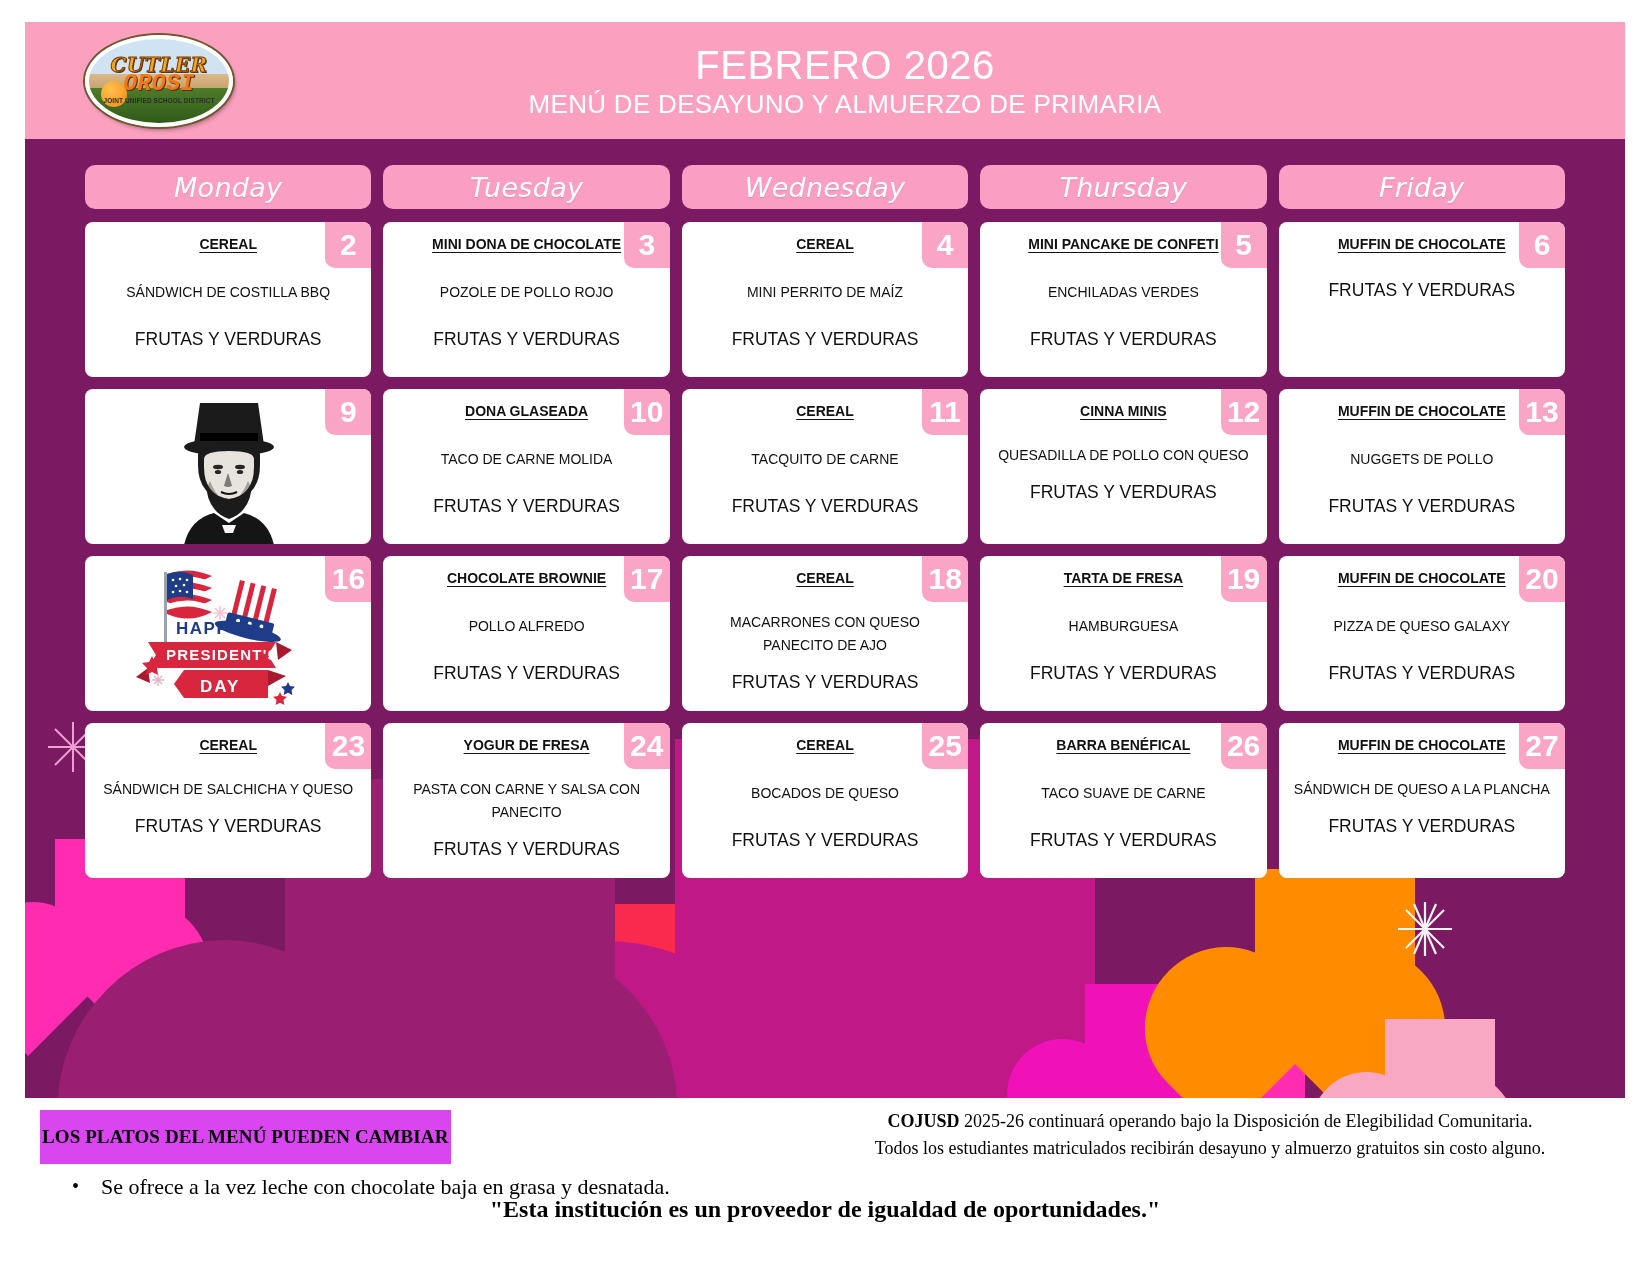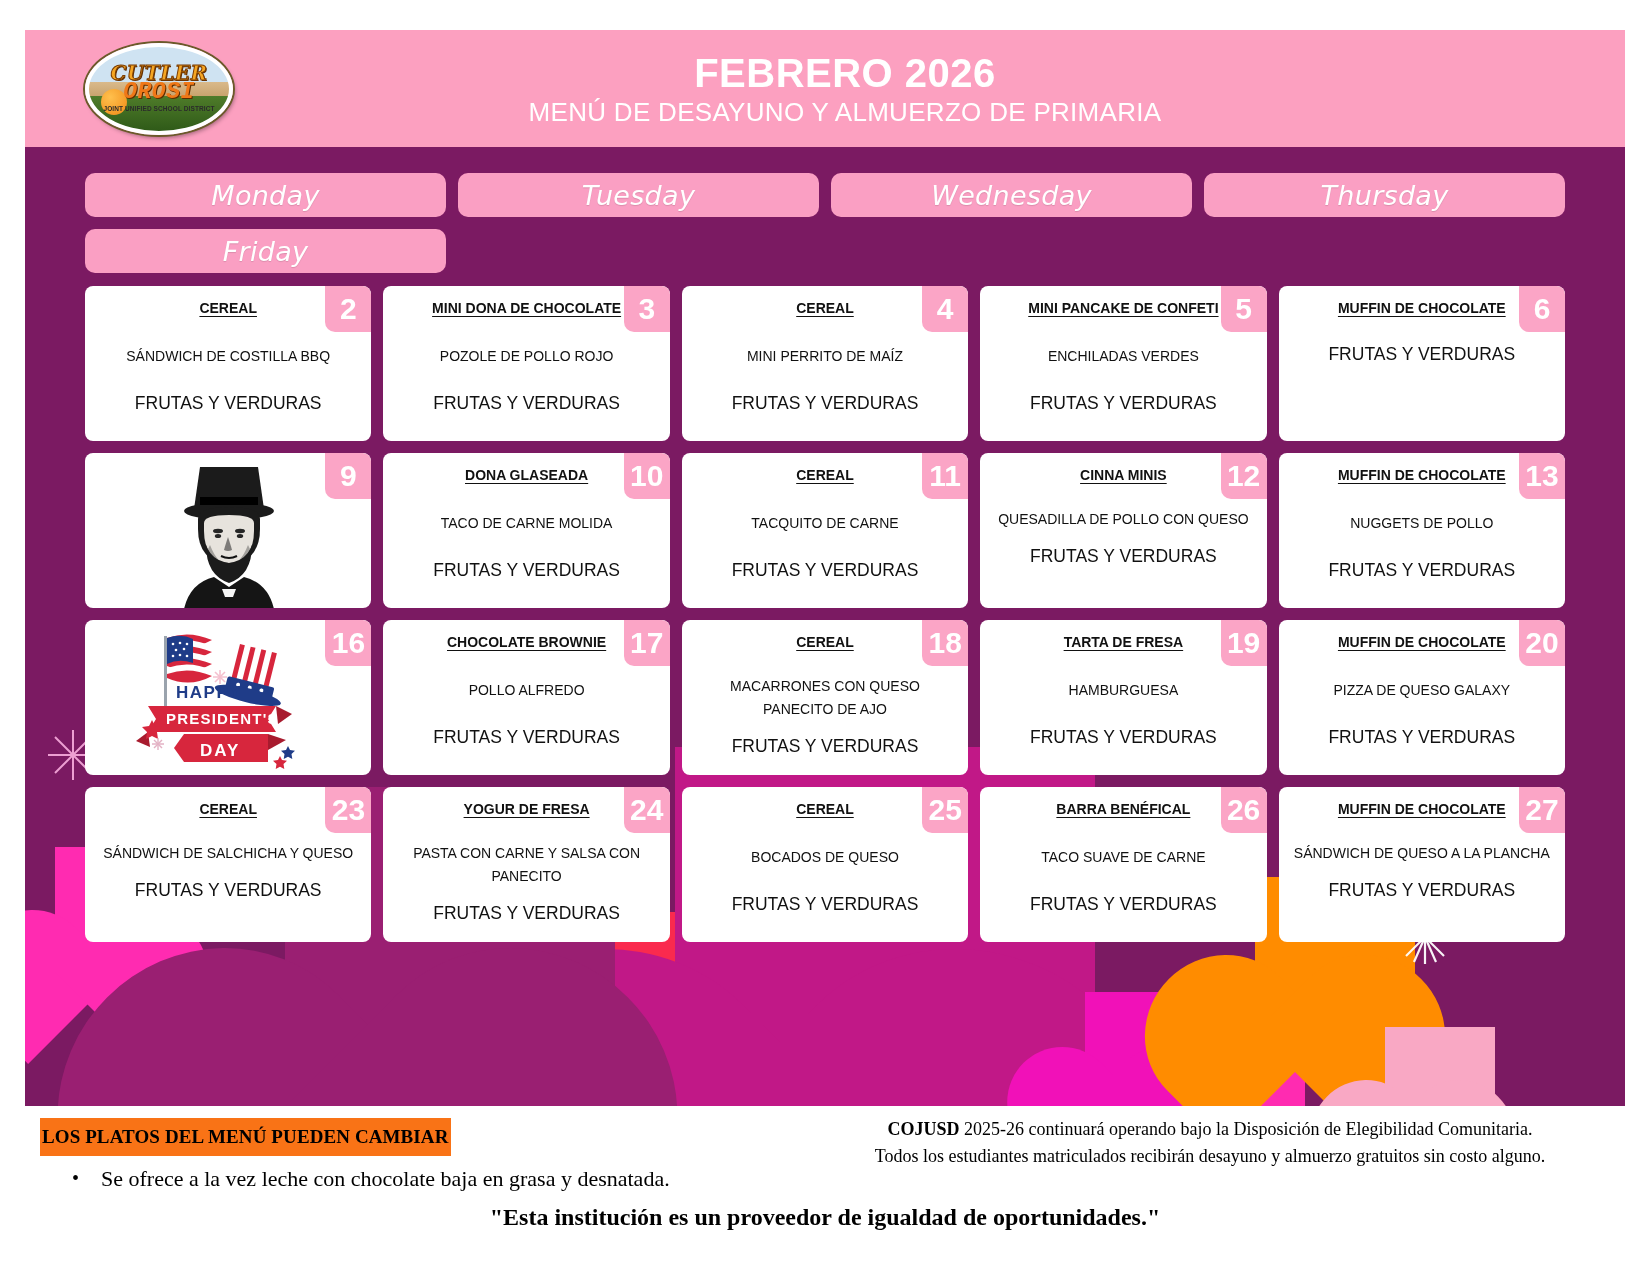--- a/index.html
+++ b/index.html
@@ -3,21 +3,21 @@
 <meta charset="utf-8">
 <style>
   * { box-sizing: border-box; margin: 0; padding: 0; }
   html, body { width: 1650px; height: 1275px; }
   body {
     font-family: "Liberation Sans", sans-serif;
     background: #ffffff;
     position: relative;
     overflow: hidden;
   }
-  .page { position: absolute; inset: 0; margin-top: 8px; }
+  .page { position: absolute; inset: 0; }
 
   
   .header {
     position: absolute;
     left: 25px; top: 22px; width: 1600px; height: 117px;
     background: #FCA0C0;
     display: flex; align-items: center;
     z-index: 5;
   }
   .logo-wrap {
@@ -65,21 +65,21 @@
   .logo-t3 {
     font-size: 6.5px; font-weight: bold;
     color: #2b2b2b; letter-spacing: .1px;
     position: relative; z-index: 2; margin-top: 2px;
   }
   .header-titles {
     width: 100%; text-align: center; color: #ffffff;
     padding-left: 40px;
   }
   .h-title {
-    font-size: 40px; font-weight: bold;
+    font-size: 40px; font-weight: normal;
     letter-spacing: .5px; line-height: 46px;
   }
   .h-sub {
     font-size: 26px; font-weight: normal;
     letter-spacing: .3px; line-height: 32px;
   }
 
   
   .panel {
     position: absolute;
@@ -105,21 +105,21 @@
   .sparkle { position: absolute; z-index: 1; }
 
   .grid {
     position: absolute; left: 0; top: 0;
     width: 100%; height: 100%;
     padding: 26px 60px 0 60px;
     z-index: 3;
   }
   .dayhead-row {
     display: grid;
-    grid-template-columns: repeat(4, 1fr);
+    grid-template-columns: repeat(5, 1fr);
     gap: 12px;
     margin-bottom: 13px;
     border-radius: 18px;
   }
   .dayhead {
     background: #FA9FC3;
     border-radius: 10px;
     height: 44px;
     display: flex; align-items: center; justify-content: center;
     color: #ffffff;
@@ -193,24 +193,24 @@
     position: absolute;
     left: 0; top: 1098px; width: 1650px; height: 177px;
     background: #ffffff;
     font-family: "Liberation Serif", serif;
     color: #000;
     z-index: 6;
   }
   .f-left { position: absolute; left: 40px; top: 12px; width: 760px; }
   .f-hilite {
     display: inline-block;
-    background: #f97316;
+    background: #d946ef;
     font-size: 19px; font-weight: bold;
     letter-spacing: .1px;
-    padding: 8px 2px;
+    padding: 16px 2px;
   }
   .f-bullet {
     margin-top: 9px; margin-left: 32px;
     font-size: 22px; line-height: 27px;
     display: flex; gap: 22px;
   }
   .f-dot { font-size: 20px; line-height: 27px; }
   .f-right {
     position: absolute; left: 795px; top: 10px; width: 830px;
     text-align: center; font-size: 18px; line-height: 27px;

